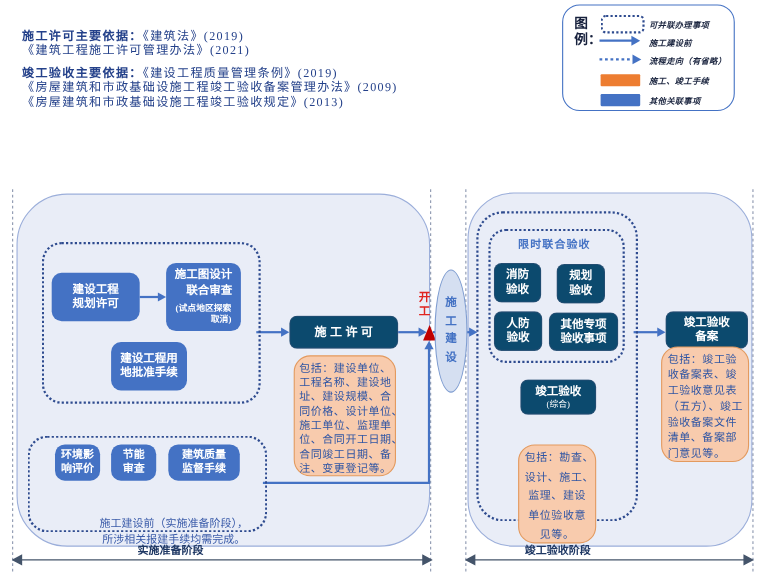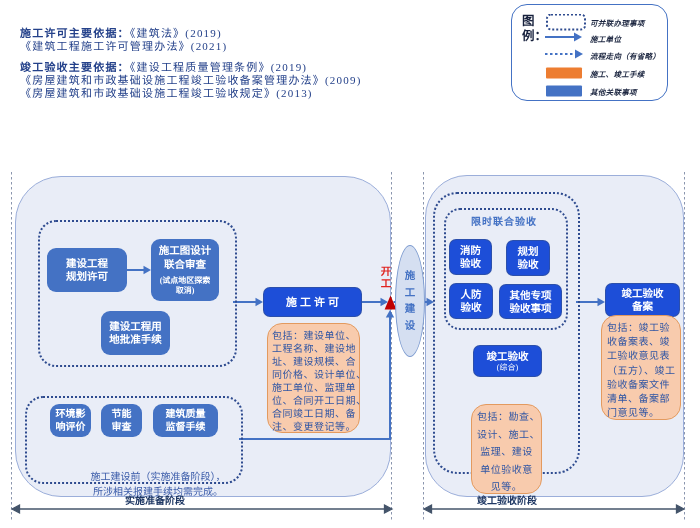--- a/index.html
+++ b/index.html
@@ -28,23 +28,23 @@
   .container{background:#E9EDF7;border:1.3px solid #9BAEDA;border-radius:46px;}
   #left-container{left:15px;top:176px;width:374px;height:319px;}
   #right-container{left:425px;top:175px;width:257px;height:320px;border-radius:42px;}
   .dotted-group{border:2px dotted #2E4B8F;border-radius:18px;}
   #pre-approval-group{left:38px;top:220px;width:195px;height:143px;}
   #related-group{left:25px;top:396px;width:214px;height:84px;}
   #joint-outer-group{left:433px;top:192px;width:143px;height:278px;border-radius:24px;border-width:2.2px;}
   #joint-inner-group{left:444px;top:208px;width:120px;height:118px;border-radius:16px;}
   
   .bbox{background:#4472C4;color:#fff;border-radius:9px;display:flex;flex-direction:column;
-        align-items:center;justify-content:center;text-align:center;font-weight:bold;
+        align-items:center;justify-content:center;text-align:right;font-weight:bold;
         font-size:10.5px;line-height:13.5px;white-space:pre-line;}
-  .obox{background:#1d4ed8;color:#fff;border-radius:7px;display:flex;flex-direction:column;
+  .obox{background:#0c4a6e;color:#fff;border-radius:7px;display:flex;flex-direction:column;
         align-items:center;justify-content:center;text-align:center;font-weight:bold;
         font-size:10.5px;line-height:13px;white-space:pre-line;
         border:1px solid rgba(62,82,120,0.45);}
   .lobox{background:#F8CBAD;border:1px solid #E39A5F;border-radius:15px;color:#2F55A4;
          font-size:10px;white-space:pre;text-align:left;letter-spacing:0.5px;}
   #box-planning-permit{left:47px;top:248px;width:80px;height:44px;}
   #box-design-review{left:151px;top:239px;width:68px;height:62px;}
   #box-design-review .note{font-weight:bold;font-size:8px;line-height:10px;margin-top:5px;white-space:pre-line;}
   #box-land-approval{left:101px;top:311px;width:69px;height:44px;}
   #box-permit{left:263px;top:287px;width:99px;height:30px;font-size:11px;letter-spacing:3px;padding-left:3px;box-sizing:border-box;}
@@ -95,21 +95,21 @@
 </div>
 
 <div class="abs" id="legend">
   <div class="abs" id="legend-title">图
 例：</div>
   <div class="abs lg-row" style="top:9px;">
     <span class="lg-swatch sw-dotted"></span>
     <span class="lg-label">可并联办理事项</span>
   </div>
   <div class="abs lg-row" style="top:25px;">
-    <span class="lg-label">施工单位</span>
+    <span class="lg-label">施工建设前</span>
   </div>
   <div class="abs lg-row" style="top:42px;">
     <span class="lg-label">流程走向（有省略）</span>
   </div>
   <div class="abs lg-row" style="top:60px;">
     <span class="lg-swatch sw-orange"></span>
     <span class="lg-label">施工、竣工手续</span>
   </div>
   <div class="abs lg-row" style="top:78px;">
     <span class="lg-swatch sw-blue"></span>

